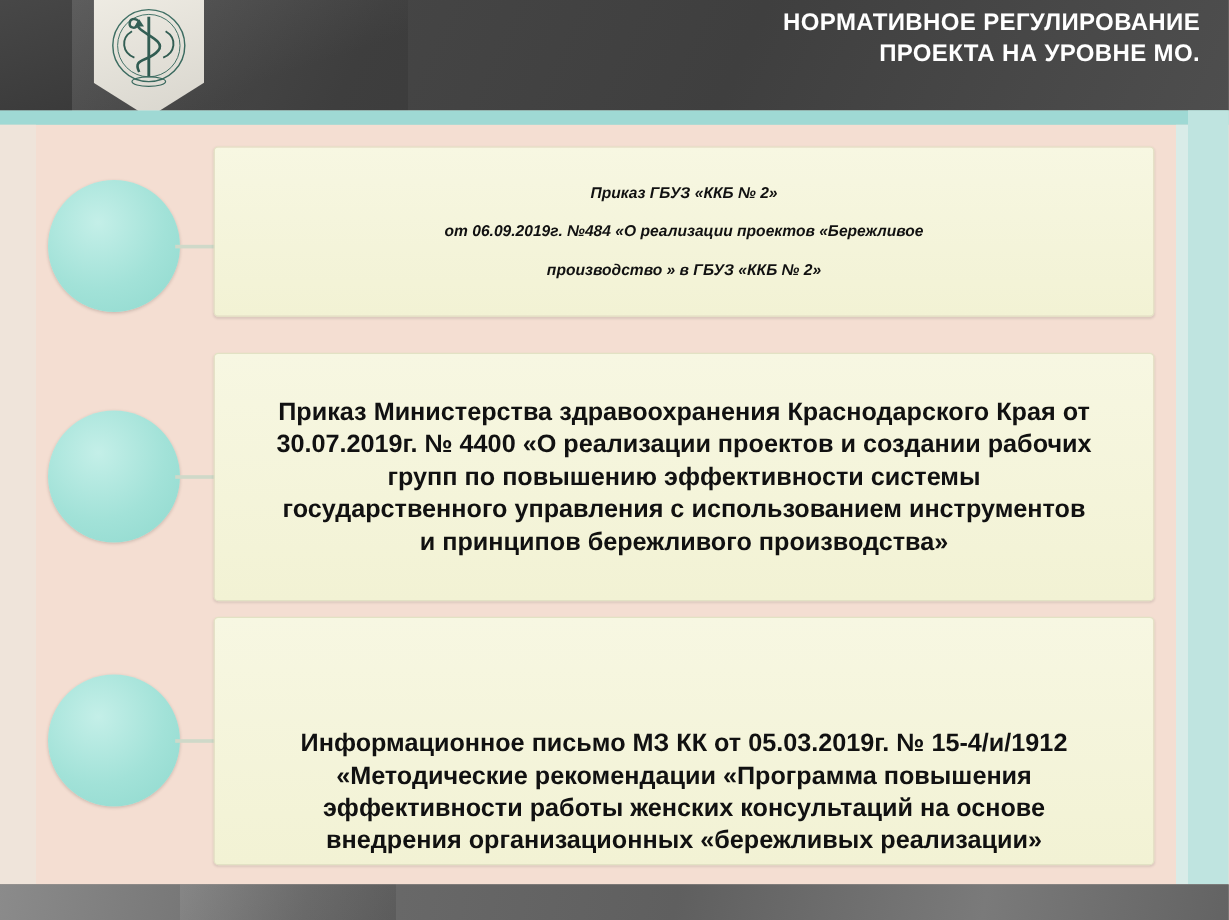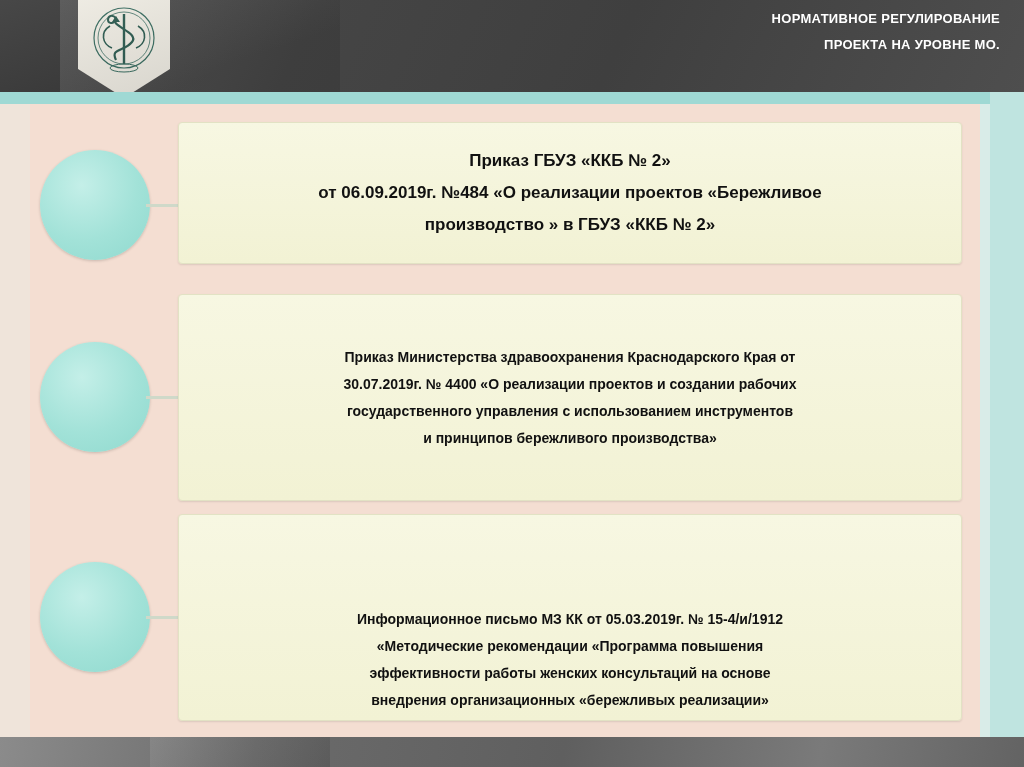--- a/index.html
+++ b/index.html
@@ -51,21 +51,21 @@
     background: #3c3c3c;
   }
   .header-title {
     position: absolute;
     right: 24px;
     top: 6px;
     width: 560px;
     text-align: right;
     color: #ffffff;
     font-weight: bold;
-    font-size: 13px;
+    font-size: 20px;
     line-height: 26px;
     letter-spacing: 0.3px;
   }
   .header-title div { white-space: nowrap; }
 
   
   .emblem {
     position: absolute;
     left: 78px;
     top: -6px;
@@ -161,25 +161,25 @@
   }
   .banner-1 { width: 782px; height: 140px; }
   .banner-2 { width: 782px; height: 205px; }
   .banner-3 { width: 782px; height: 205px; align-items: flex-end; }
 
   .banner-text {
     padding: 6px 44px;
     text-align: center;
     color: #111111;
     font-weight: bold;
-    font-size: 14px;
+    font-size: 21px;
     line-height: 27px;
   }
   .banner-text .line { display: block; }
-  .banner-1 .banner-text { font-size: 17px; line-height: 32px; }
+  .banner-1 .banner-text { font-size: 13px; line-height: 32px; font-style: italic; }
 
   .circle {
     position: absolute;
     left: 10px;
     width: 110px;
     height: 110px;
     border-radius: 50%;
     background: #a8e5dc;
     background: radial-gradient(circle at 38% 32%, #c4efe8 0%, #a2e2d8 55%, #8fd9ce 100%);
     box-shadow: 0 1px 3px rgba(0,0,0,0.18);
@@ -246,20 +246,21 @@
       </div>
     </div>
 
     <div class="item item-2">
       <div class="circle circle-2"></div>
       <div class="connector connector-2"></div>
       <div class="banner banner-2">
         <div class="banner-text">
           <span class="line">Приказ  Министерства здравоохранения Краснодарского Края от</span>
           <span class="line">30.07.2019г. № 4400 «О реализации проектов и создании рабочих</span>
+          <span class="line">групп по повышению эффективности системы</span>
           <span class="line">государственного управления с использованием инструментов</span>
           <span class="line">и принципов бережливого  производства»</span>
         </div>
       </div>
     </div>
 
     <div class="item item-3">
       <div class="circle circle-3"></div>
       <div class="connector connector-3"></div>
       <div class="banner banner-3">

